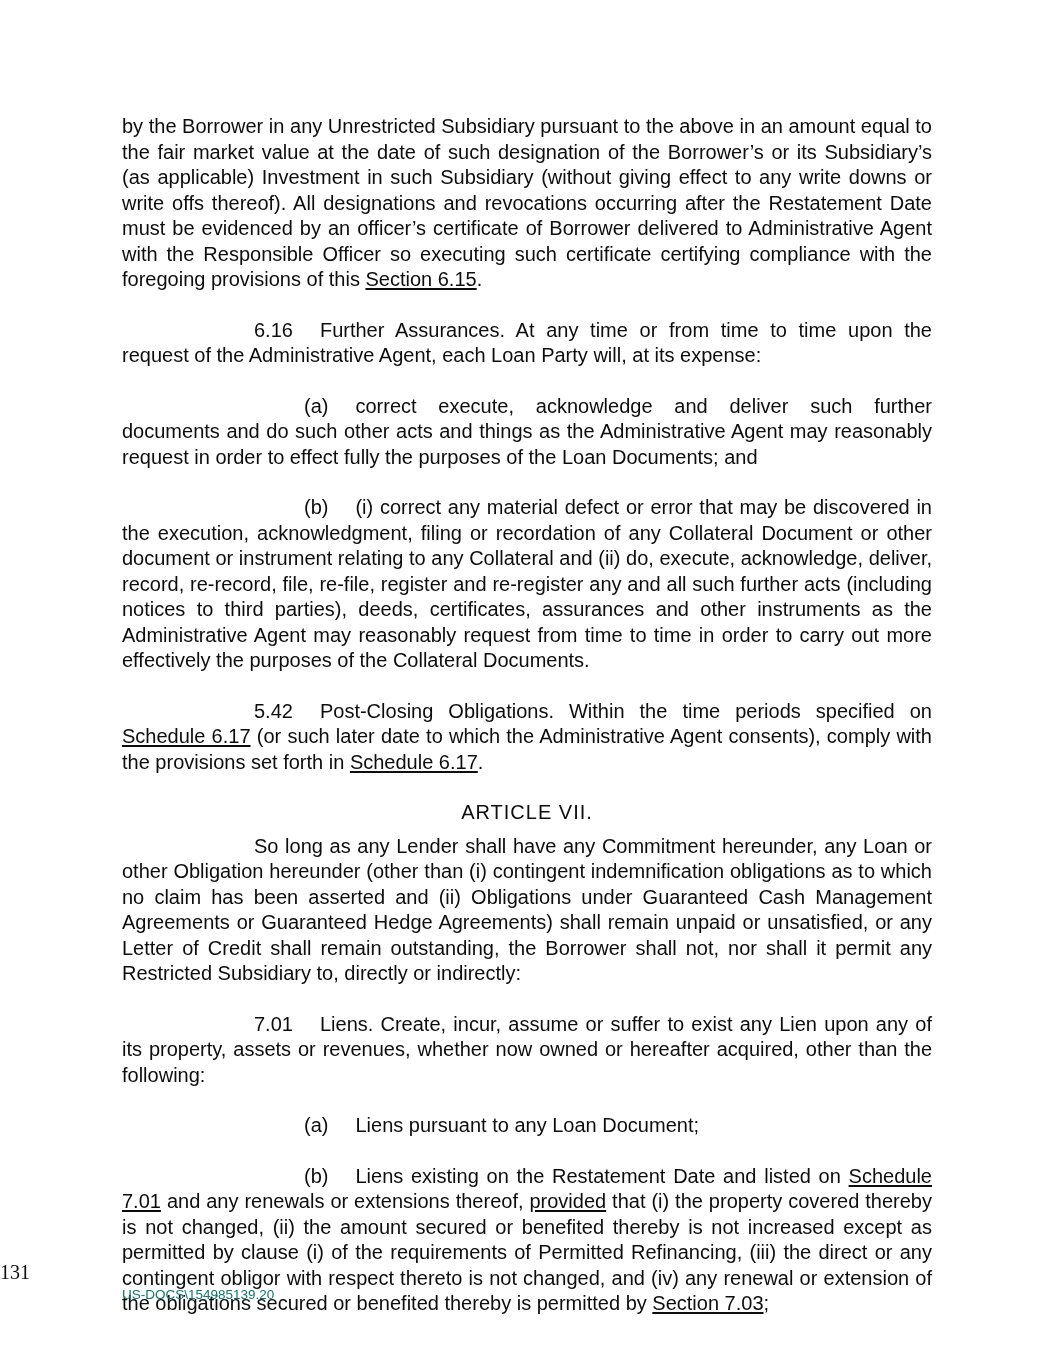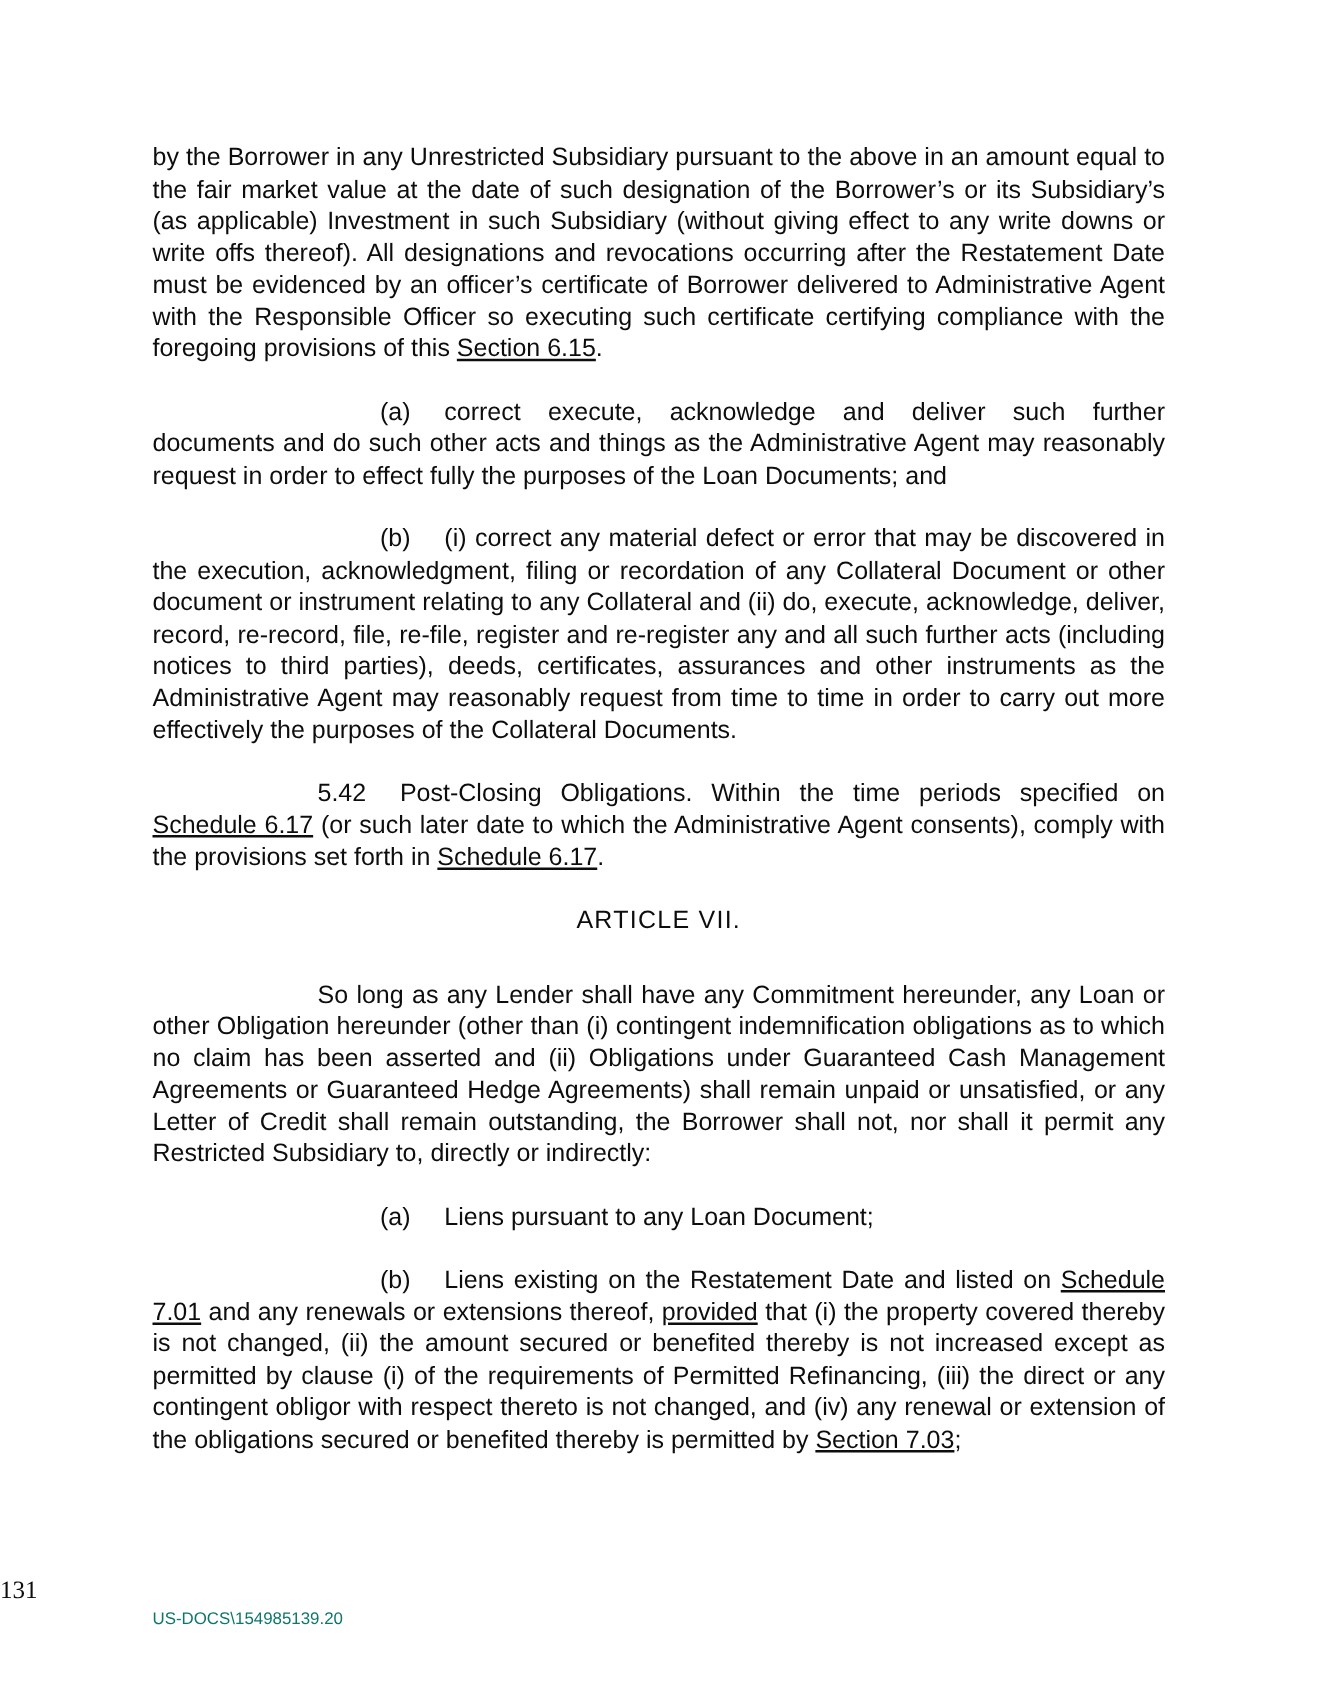--- a/index.html
+++ b/index.html
@@ -23,21 +23,21 @@
   .para {
     margin: 0 0 25px 0;
     text-align: justify;
     text-align-last: left;
   }
   .indent1 { text-indent: 132px; }
   .indent2 { text-indent: 182px; }
   .num { margin-right: 27px; }
   .u { text-decoration: underline; text-underline-offset: 2px; }
   .heading-block {
-    margin: 0 0 34px 0;
+    margin: 0 0 8px 0;
     text-align: center;
     letter-spacing: 1px;
   }
   .footer-page-number {
     position: absolute;
     top: 1261px;
     left: 0;
     width: 100%;
     font-family: "Liberation Serif", serif;
     font-size: 20px;
@@ -53,33 +53,35 @@
     color: #0f766e;
   }
 </style>
 </head>
 <body>
 
 <div class="page">
 
   <p class="para"><span>by the Borrower in any Unrestricted Subsidiary pursuant to the above in an amount equal to the fair market value at the date of such designation of the Borrower’s or its Subsidiary’s (as applicable) Investment in such Subsidiary (without giving effect to any write downs or write offs thereof).  All designations and revocations occurring after the Restatement Date must be evidenced by an officer’s certificate of Borrower delivered to Administrative Agent with the Responsible Officer so executing such certificate certifying compliance with the foregoing provisions of this </span><span class="u">Section 6.15</span><span>.</span></p>
 
+  <p class="para indent1"><span class="num">6.16</span><span>Further Assurances. At any time or from time to time upon the request of the Administrative Agent, each Loan Party will, at its expense:</span></p>
 
   <p class="para indent2"><span class="num">(a)</span><span>correct execute, acknowledge and deliver such further documents and do such other acts and things as the Administrative Agent may reasonably request in order to effect fully the purposes of the Loan Documents; and</span></p>
 
   <p class="para indent2"><span class="num">(b)</span><span>(i) correct any material defect or error that may be discovered in the execution, acknowledgment, filing or recordation of any Collateral Document or other document or instrument relating to any Collateral and (ii) do, execute, acknowledge, deliver, record, re-record, file, re-file, register and re-register any and all such further acts (including notices to third parties), deeds, certificates, assurances and other instruments as the Administrative Agent may reasonably request from time to time in order to carry out more effectively the purposes of the Collateral Documents.</span></p>
 
   <p class="para indent1"><span class="num">5.42</span><span>Post-Closing Obligations.  Within the time periods specified on </span><span class="u">Schedule 6.17</span><span> (or such later date to which the Administrative Agent consents), comply with the provisions set forth in </span><span class="u">Schedule 6.17</span><span>.</span></p>
 
   <div class="heading-block">
     <div>ARTICLE VII.</div>
   </div>
 
   <p class="para indent1"><span>So long as any Lender shall have any Commitment hereunder, any Loan or other Obligation hereunder (other than (i) contingent indemnification obligations as to which no claim has been asserted and (ii) Obligations under Guaranteed Cash Management Agreements or Guaranteed Hedge Agreements) shall remain unpaid or unsatisfied, or any Letter of Credit shall remain outstanding, the Borrower shall not, nor shall it permit any Restricted Subsidiary to, directly or indirectly:</span></p>
 
+  <p class="para indent1"><span class="num">7.01</span><span>Liens.  Create, incur, assume or suffer to exist any Lien upon any of its property, assets or revenues, whether now owned or hereafter acquired, other than the following:</span></p>
 
   <p class="para indent2"><span class="num">(a)</span><span>Liens pursuant to any Loan Document;</span></p>
 
   <p class="para indent2"><span class="num">(b)</span><span>Liens existing on the Restatement Date and listed on </span><span class="u">Schedule 7.01</span><span> and any renewals or extensions thereof, </span><span class="u">provided</span><span> that (i) the property covered thereby is not changed, (ii) the amount secured or benefited thereby is not increased except as permitted by clause (i) of the requirements of Permitted Refinancing, (iii) the direct or any contingent obligor with respect thereto is not changed, and (iv) any renewal or extension of the obligations secured or benefited thereby is permitted by </span><span class="u">Section 7.03</span><span>;</span></p>
 
   <div class="footer-page-number">131</div>
   <div class="footer-doc-id">US-DOCS\154985139.20</div>
 
 </div>
 

